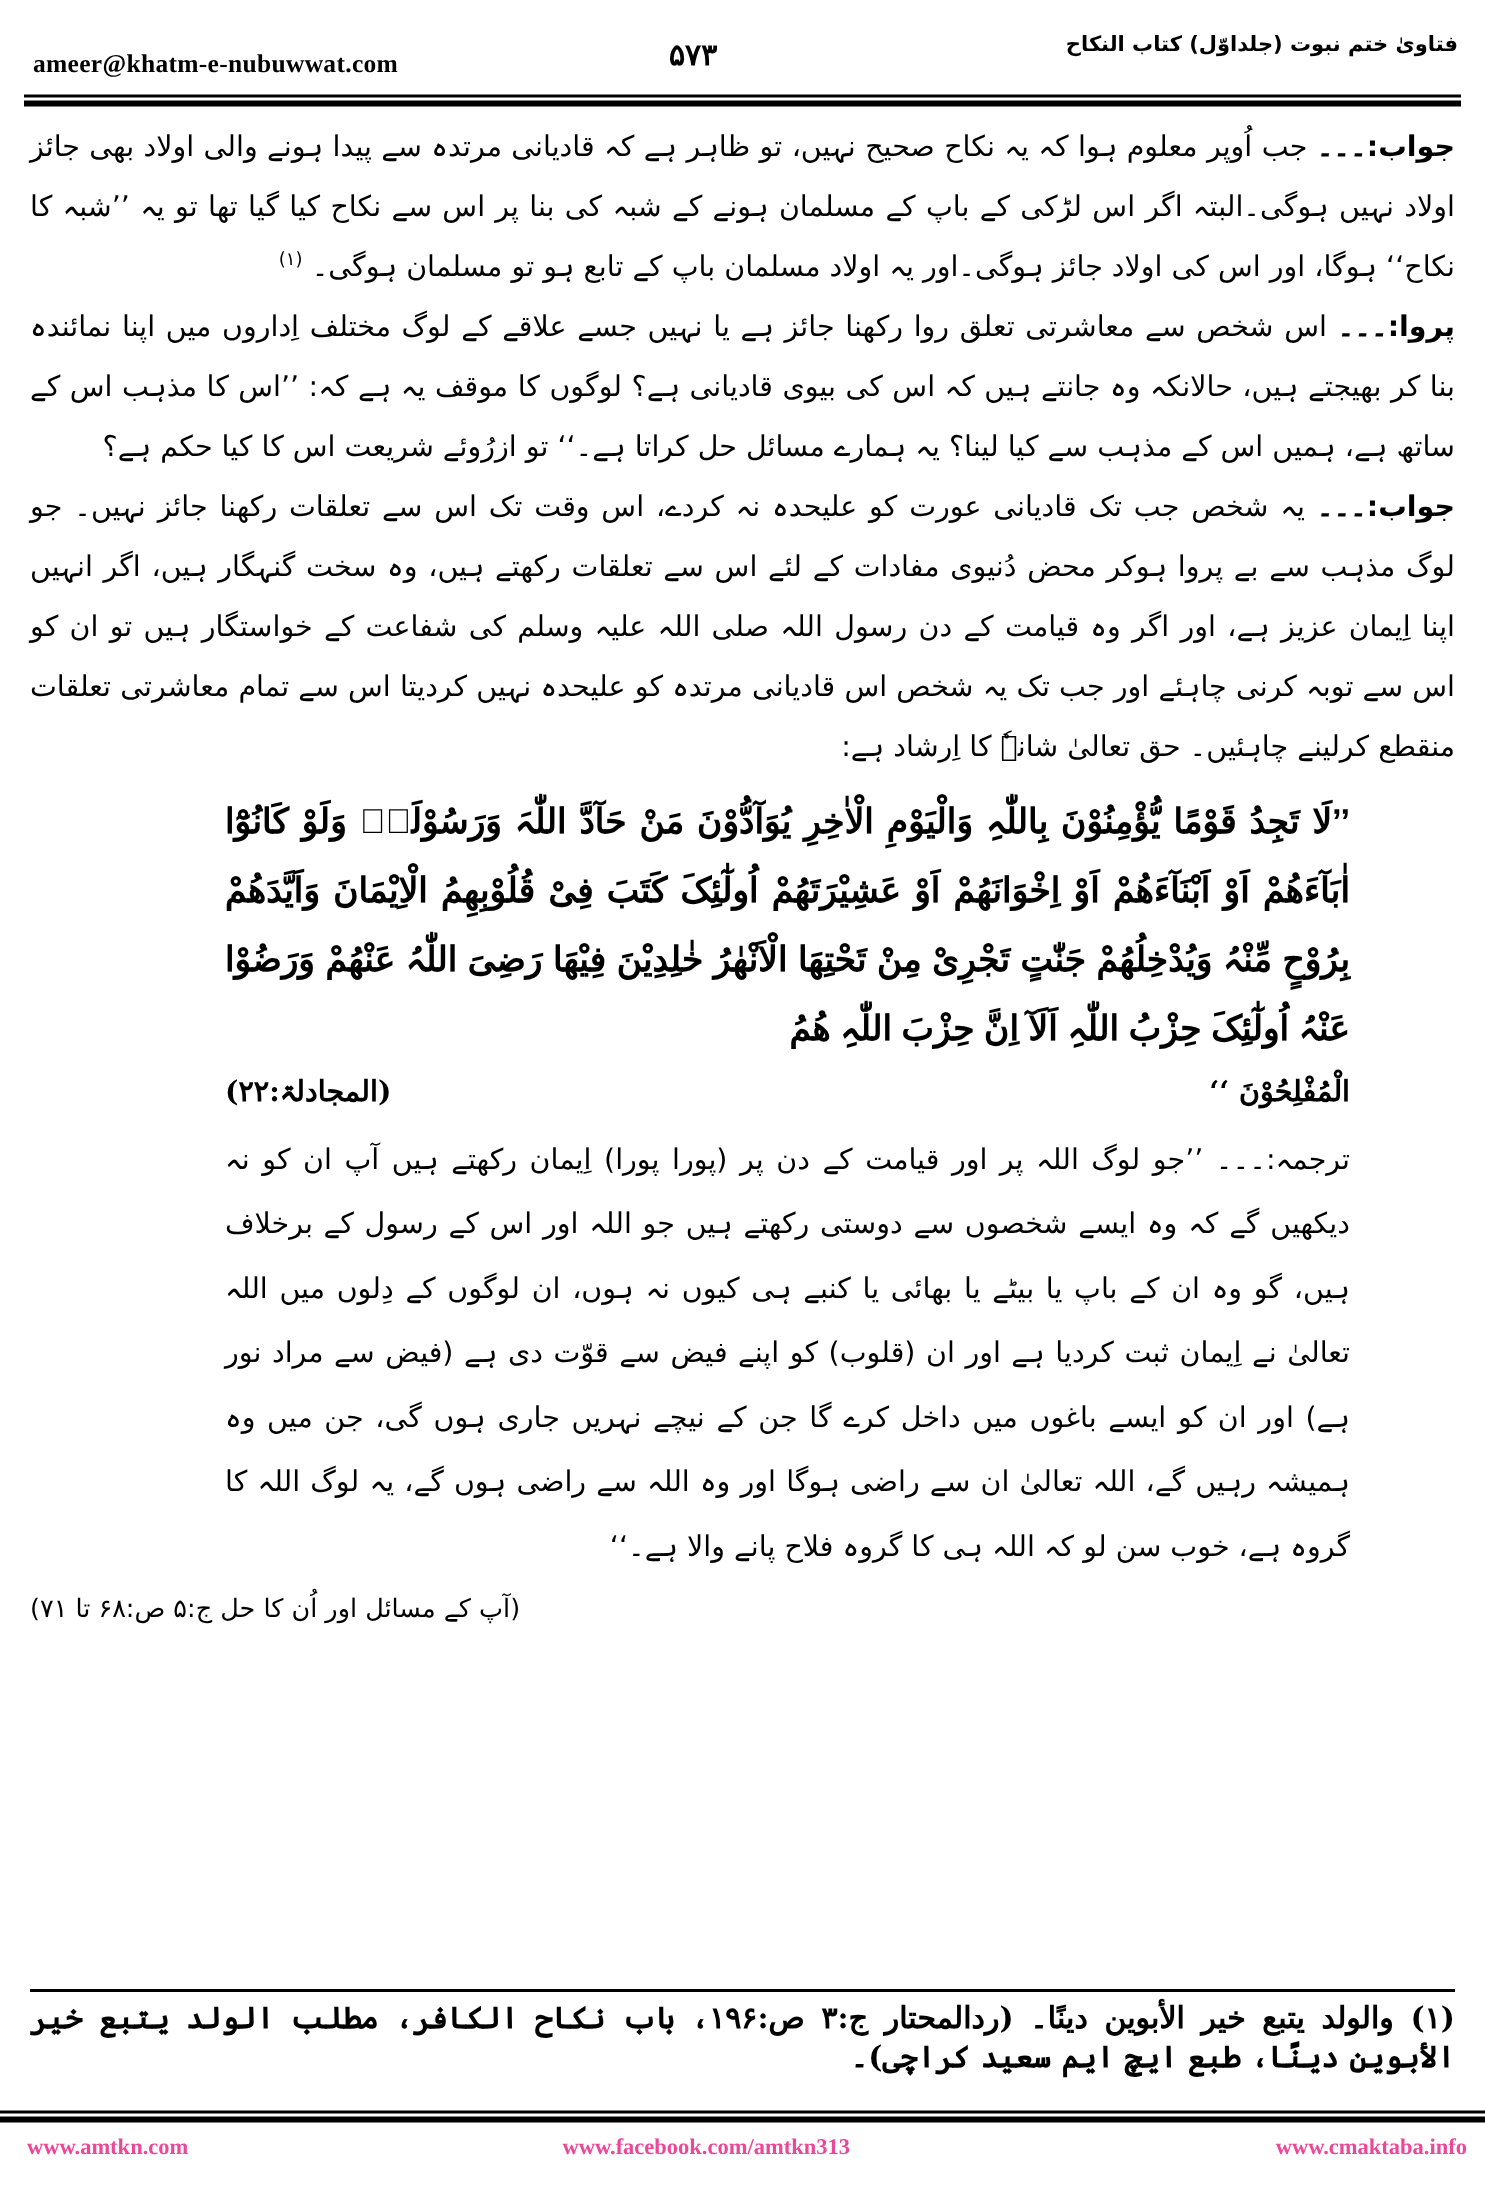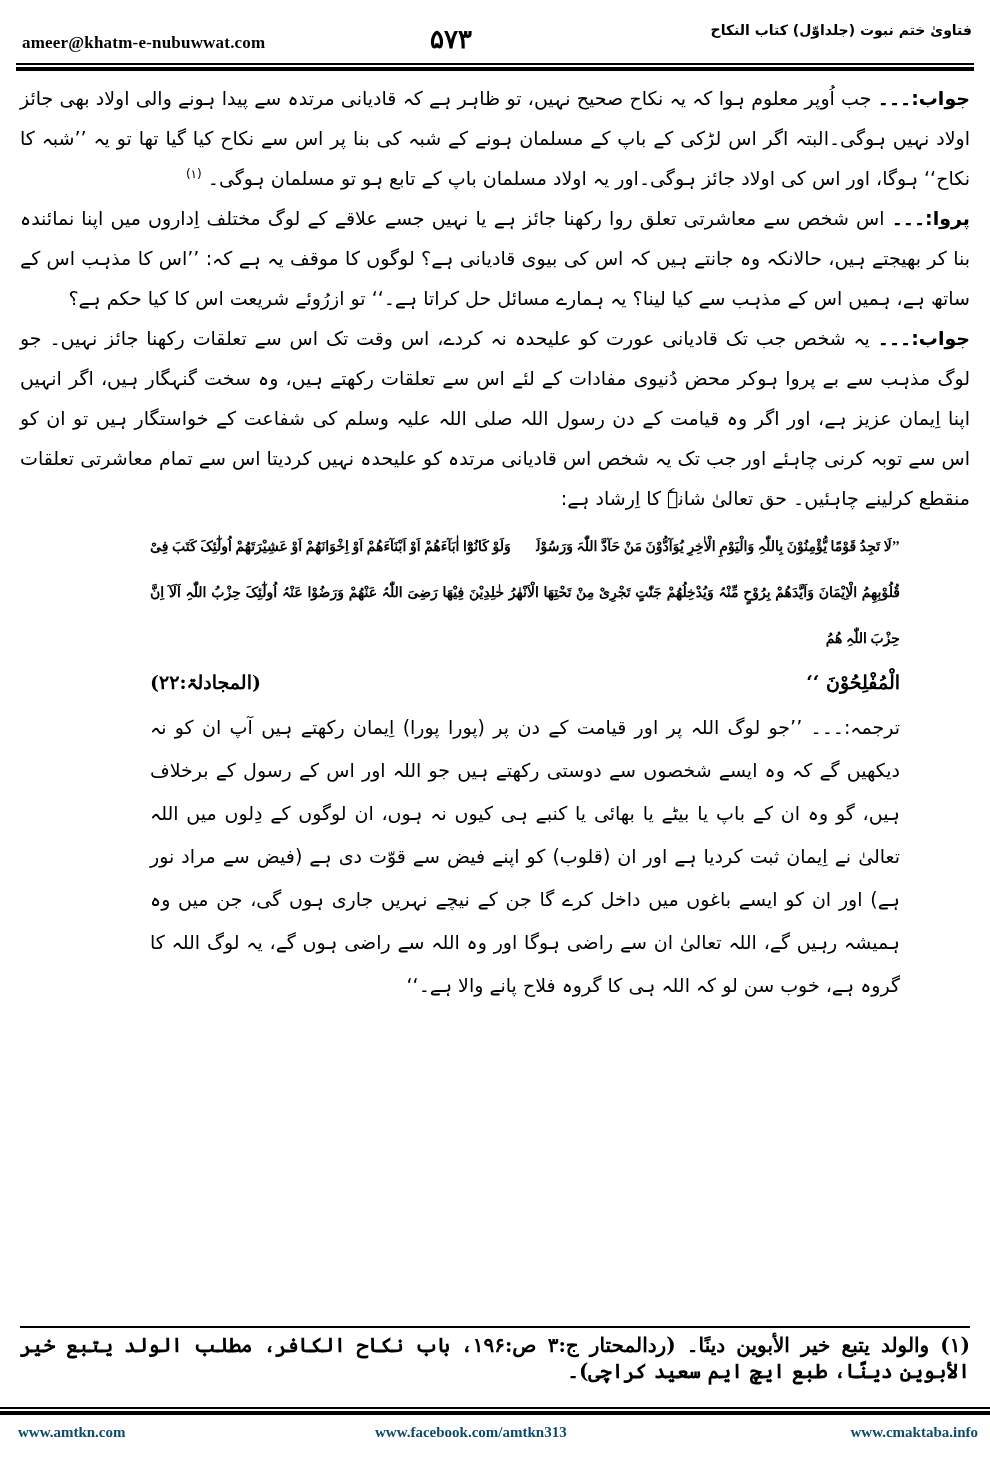--- a/index.html
+++ b/index.html
@@ -23,24 +23,24 @@
     .header-email {
       position: absolute;
       left: 22px; top: 33px;
       font-family: "Liberation Serif", serif;
       font-weight: bold;
       font-size: 17px;
       letter-spacing: 0.2px;
     }
     .header-page {
       position: absolute;
-      left: 430px; top: 24px;
+      left: 446px; top: 24px;
       font-family: Liberation Sans, sans-serif;
       font-weight: bold;
-      font-size: 26px;
+      font-size: 20px;
       direction: rtl;
     }
     .header-title {
       position: absolute;
       right: 18px; top: 22px;
       font-family: "DejaVu Sans", sans-serif;
       font-weight: bold;
       font-size: 14px;
       direction: rtl;
       white-space: nowrap;
@@ -83,23 +83,23 @@
       padding-right: 0;
       text-align: right;
       font-weight: bold;
       font-size: 32px;
       line-height: 58px;
       padding-left: 360px;
       white-space: nowrap;
     }
     .quran {
       margin: 6px 70px 0 130px;
-      font-family: Liberation Serif, serif;
-      font-weight: bold;
-      font-size: 14px;
+      font-family: Liberation Sans, sans-serif;
+      font-weight: bold;
+      font-size: 23px;
       line-height: 46px;
       text-align: justify;
     }
     .quran-ref-row {
       display: flex;
       justify-content: space-between;
       direction: rtl;
       margin: 0 70px 0 130px;
       font-family: "DejaVu Serif", serif;
       font-weight: bold;
@@ -151,21 +151,21 @@
       left: 0px; top: 1411px;
       width: 990px; height: 4px;
       background: #000;
     }
     .footer-link {
       position: absolute;
       top: 1424px;
       font-family: "Liberation Serif", serif;
       font-weight: bold;
       font-size: 15px;
-      color: #0c4a6e;
+      color: #ec4899;
       text-decoration: none;
     }
     .footer-left { left: 18px; }
     .footer-center { left: 375px; }
     .footer-right { right: 12px; }
   </style>
 </head>
 <body>
 
 <div class="header">
@@ -198,20 +198,23 @@
   <div class="quran-ref-row">
     <span>الْمُفْلِحُوْنَ ‘‘</span>
     <span>(المجادلۃ:۲۲)</span>
   </div>
 
   <p class="translation">
     <span>ترجمہ:۔۔۔</span>
     <span>’’جو لوگ اللہ پر اور قیامت کے دن پر (پورا پورا) اِیمان رکھتے ہیں آپ ان کو نہ دیکھیں گے کہ وہ ایسے شخصوں سے دوستی رکھتے ہیں جو اللہ اور اس کے رسول کے برخلاف ہیں، گو وہ ان کے باپ یا بیٹے یا بھائی یا کنبے ہی کیوں نہ ہوں، ان لوگوں کے دِلوں میں اللہ تعالیٰ نے اِیمان ثبت کردیا ہے اور ان (قلوب) کو اپنے فیض سے قوّت دی ہے (فیض سے مراد نور ہے) اور ان کو ایسے باغوں میں داخل کرے گا جن کے نیچے نہریں جاری ہوں گی، جن میں وہ ہمیشہ رہیں گے، اللہ تعالیٰ ان سے راضی ہوگا اور وہ اللہ سے راضی ہوں گے، یہ لوگ اللہ کا گروہ ہے، خوب سن لو کہ اللہ ہی کا گروہ فلاح پانے والا ہے۔‘‘</span>
   </p>
 
+  <p class="source">
+    <span>(آپ کے مسائل اور اُن کا حل ج:۵ ص:۶۸ تا ۷۱)</span>
+  </p>
 </div>
 
 <div class="rule-foot"></div>
 <div class="footnote">(۱) والولد یتبع خیر الأبوین دینًا۔ (ردالمحتار ج:۳ ص:۱۹۶، باب نکاح الکافر، مطلب الولد یتبع خیر الأبوین دینًا، طبع ایچ ایم سعید کراچی)۔</div>
 
 <div class="rule-bottom-thin"></div>
 <div class="rule-bottom-thick"></div>
 <a class="footer-link footer-left">www.amtkn.com</a>
 <a class="footer-link footer-center">www.facebook.com/amtkn313</a>
 <a class="footer-link footer-right">www.cmaktaba.info</a>

